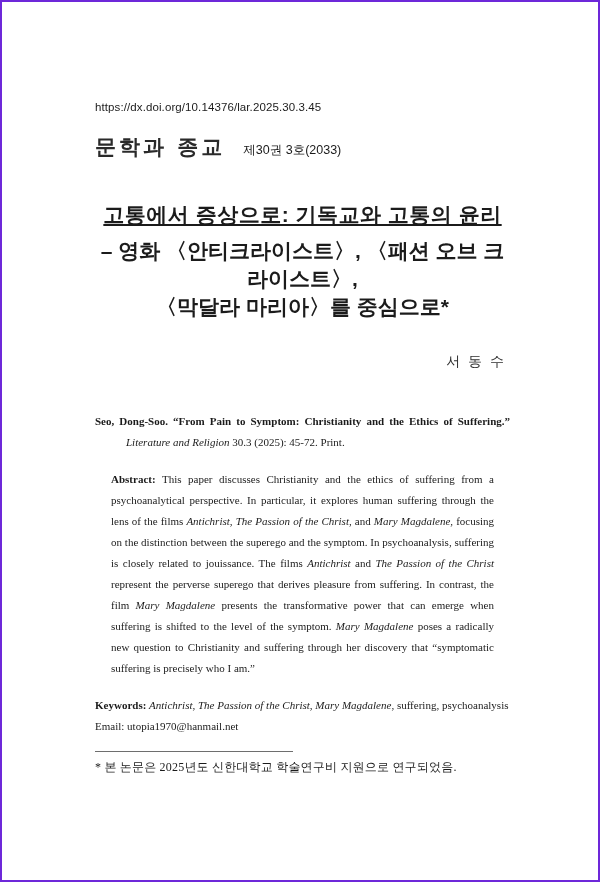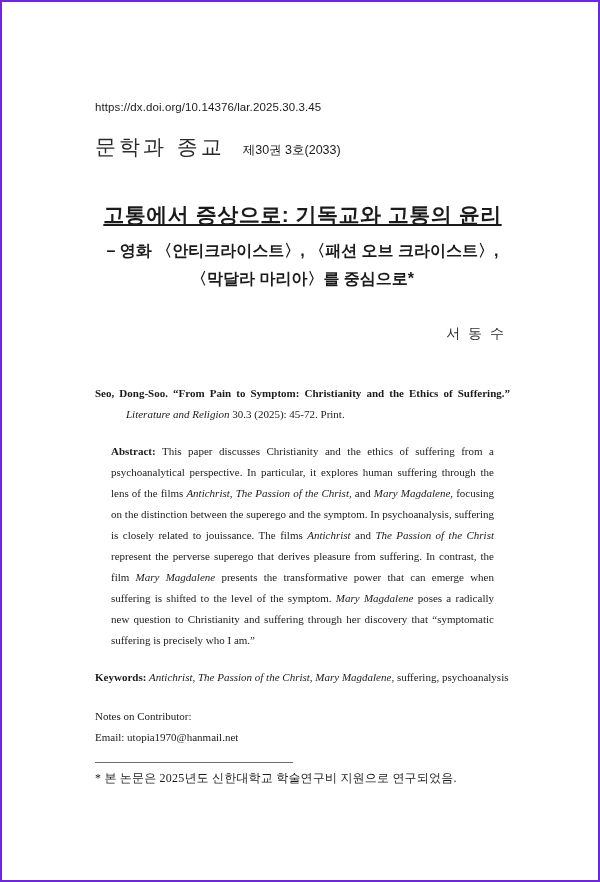--- a/index.html
+++ b/index.html
@@ -9,32 +9,32 @@
     color:#1b1b1b; font-family:"Liberation Serif","DejaVu Serif",serif;
   }
   .content { padding:0 88px 0 93px; }
   .doi {
     margin-top:99px; font-family:"Liberation Sans","DejaVu Sans",sans-serif;
     font-size:11.5px; letter-spacing:0.1px;
   }
   .masthead { margin-top:20px; display:flex; align-items:baseline; gap:18px; }
   .logo {
     font-family:"DejaVu Sans","Liberation Sans",sans-serif;
-    font-size:21px; font-weight:400; letter-spacing:3px; color:#2a2a2a;
+    font-size:21px; font-weight:700; letter-spacing:3px; color:#2a2a2a;
   }
   .issue { font-family:"Liberation Sans","DejaVu Sans",sans-serif; font-size:12.5px; }
   .title {
     margin:40px 0 0 0; text-align:center;
     font-family:"Liberation Sans","DejaVu Sans",sans-serif;
     font-size:21px; font-weight:bold; letter-spacing:0.5px;text-decoration:underline;
   }
   .subtitle {
     margin-top:8px; text-align:center;
     font-family:"Liberation Sans","DejaVu Sans",sans-serif;
-    font-size:16px; font-weight:bold; line-height:28px;
+    font-size:21px; font-weight:bold; line-height:28px;
   }
   .author {
     margin-top:32px; text-align:right; padding-right:4px;
     font-family:"Liberation Sans","DejaVu Sans",sans-serif;
     font-size:14px; letter-spacing:2px; color:#2e2e2e;
   }
   .bodytext { font-size:11px; line-height:21px; }
   .citation {
     margin:40px 0 0 0; padding-left:31px; text-indent:-31px;
     text-align:justify;
@@ -70,20 +70,19 @@
     </div>
 
     <div class="author">서 동 수</div>
 
     <p class="citation bodytext"><span class="bd">Seo, Dong-Soo. “From Pain to Symptom: Christianity and the Ethics of Suffering.” </span><span class="it">Literature and Religion</span><span> 30.3 (2025): 45-72. Print.</span></p>
 
     <p class="abstract bodytext"><span class="bd">Abstract:</span><span><span> This paper discusses Christianity and the ethics of suffering from a psychoanalytical perspective. In particular, it explores human suffering through the lens of the films </span><span class="it">Antichrist</span><span>, </span><span class="it">The Passion of the Christ</span><span>, and </span><span class="it">Mary Magdalene</span><span>, focusing on the distinction between the superego and the symptom. In psychoanalysis, suffering is closely related to jouissance. The films </span><span class="it">Antichrist</span><span> and </span><span class="it">The Passion of the Christ</span><span> represent the perverse superego that derives pleasure from suffering. In contrast, the film </span><span class="it">Mary Magdalene</span><span> presents the transformative power that can emerge when suffering is shifted to the level of the symptom. </span><span class="it">Mary Magdalene</span><span> poses a radically new question to Christianity and suffering through her discovery that “symptomatic suffering is precisely who I am.”</span></span></p>
 
     <p class="keywords bodytext"><span class="bd">Keywords:</span><span><span> </span><span class="it">Antichrist</span><span>, </span><span class="it">The Passion of the Christ</span><span>, </span><span class="it">Mary Magdalene</span><span>, suffering, psychoanalysis</span></span></p>
 
-    <div class="notes-heading bodytext">Notes on Contributor:</div>
     <p class="email-line bodytext">Email: utopia1970@hanmail.net</p>
 
     <div class="footnote-rule"></div>
     <div class="footnote">* 본 논문은 2025년도 신한대학교 학술연구비 지원으로 연구되었음.</div>
 
   </div>
 </div>
 
 </body></html>

